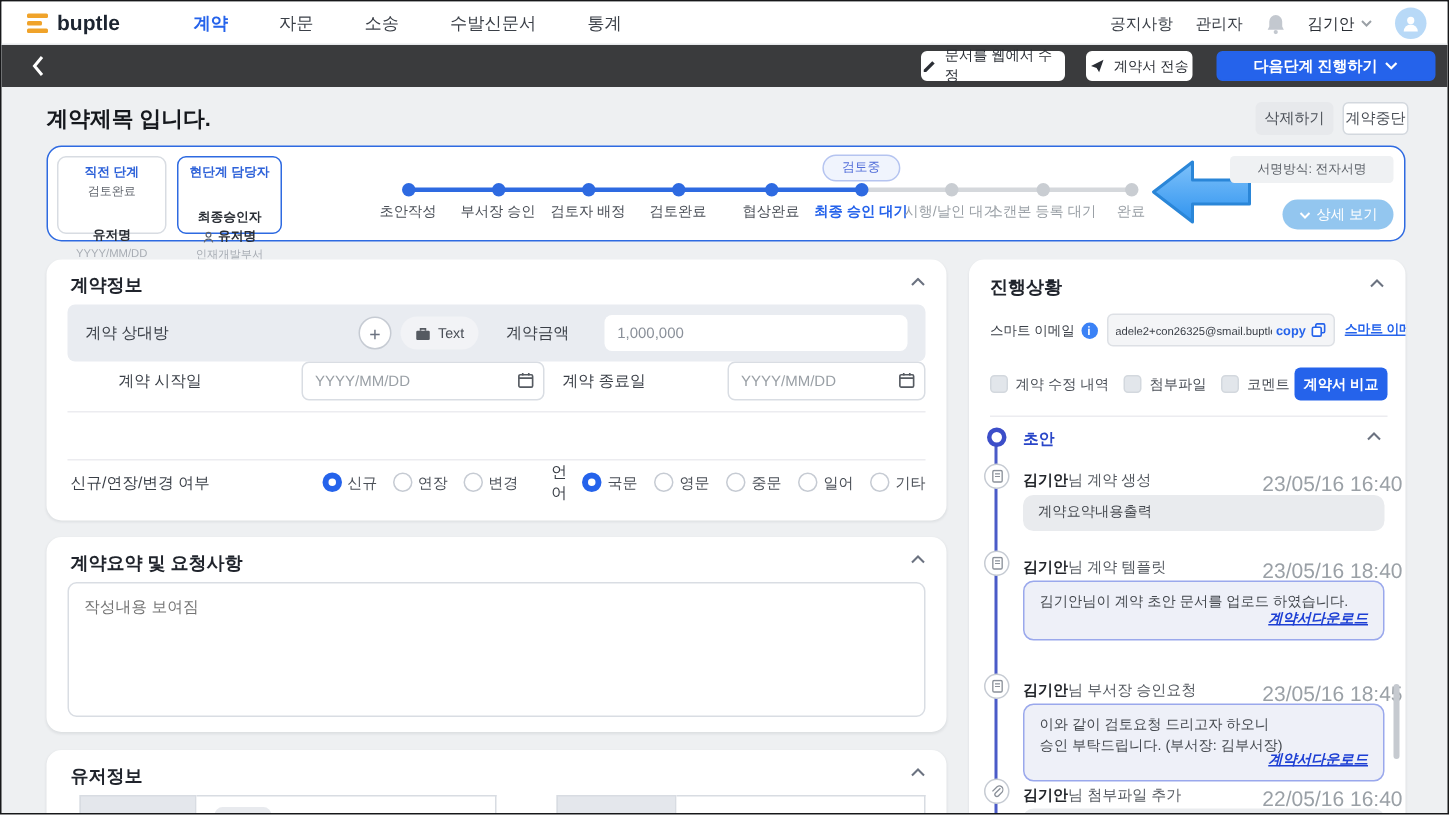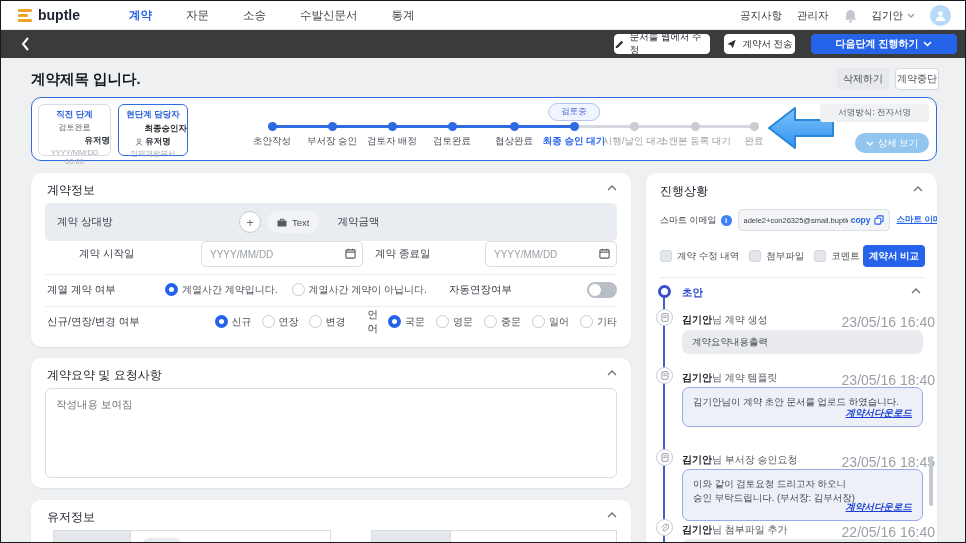--- a/index.html
+++ b/index.html
@@ -1,35 +1,35 @@
 <!DOCTYPE html>
 <html><head>
 <meta charset="utf-8">
 <style>
   html,body{margin:0;padding:0;background:#888;}
   *{box-sizing:border-box;font-family:"Liberation Sans","DejaVu Sans",sans-serif;}
   #screen{position:relative;width:966px;height:543px;background:#eef0f2;overflow:hidden;border:1px solid #17181a;margin:0 auto;}
   .abs{position:absolute;}
   .card{position:absolute;background:#fff;border-radius:10px;box-shadow:0 1px 2px rgba(16,24,40,.08);}
-  .sec-title{font-size:12px;font-weight:normal;color:#20242c;}
+  .sec-title{font-size:12px;font-weight:bold;color:#20242c;}
   
   #topnav{position:absolute;left:0;top:0;width:100%;height:29px;background:#fff;border-bottom:1px solid #e7e9ec;}
   .navitem{font-size:11.5px;color:#3a3f47;position:relative;padding:24px 2px;cursor:pointer;}
   .navitem.active{color:#2563eb;font-weight:bold;}
   .navitem.active .navunderline{position:absolute;left:-6px;right:-6px;bottom:0;height:3px;background:#2563eb;border-radius:2px 2px 0 0;}
   
   #toolbar{position:absolute;left:0;top:29px;width:100%;height:28px;background:#3a3b3d;}
   .tbtn{position:absolute;top:4px;height:20px;background:#fff;border:1px solid #fff;border-radius:4px;font-size:9.5px;color:#2a2e35;display:flex;align-items:center;justify-content:center;gap:5px;cursor:pointer;}
   .tbtn.blue{background:#2563eb;border-color:#2563eb;color:#fff;font-weight:bold;font-size:10px;}
   
   #steppercard{position:absolute;left:30px;top:96px;width:906px;height:64px;background:#fff;border:1.5px solid #2e6ae1;border-radius:10px;}
   .minibox{position:absolute;top:6px;height:52px;border-radius:6px;background:#fff;text-align:center;padding-top:4px;}
   .minibox .t{font-size:8.5px;font-weight:bold;color:#2e62d9;}
   .minibox .r{font-size:8px;color:#60656d;margin-top:1px;}
-  .minibox .b{font-size:8.5px;font-weight:bold;color:#2a2e35;margin-top:2px;text-align:right;}
+  .minibox .b{font-size:8.5px;font-weight:bold;color:#2a2e35;margin-top:18px;}
   .minibox .g{font-size:7.5px;color:#a7acb3;margin-top:1px;line-height:1.25;}
   .track-line{position:absolute;top:27px;height:3px;border-radius:2px;}
   .step{position:absolute;top:24px;width:0;}
   .dot{position:absolute;left:-4.5px;top:0;width:9px;height:9px;border-radius:50%;}
   .slabel{position:absolute;top:13px;left:0;transform:translateX(-50%);white-space:nowrap;font-size:9.5px;color:#4a4f57;}
   .done .dot,.current .dot{background:#2e6ae1;}
   .todo .dot{background:#c9cdd2;}
   .current .slabel{color:#2563eb;font-weight:bold;}
   .todo .slabel{color:#9aa0a6;}
   .badge-review{position:absolute;top:5px;transform:translateX(-50%);border:1px solid #b5c4f0;background:#f0f4fd;color:#4f6bd8;font-size:8.5px;padding:2px 12px;border-radius:9px;white-space:nowrap;}
@@ -237,20 +237,21 @@
       <span class="flabel" style="width:182px;">계약 상대방</span>
       <span style="width:22px;height:22px;border-radius:50%;background:#fff;border:1px solid #c6cbd3;display:flex;align-items:center;justify-content:center;font-size:13px;color:#6b7280;cursor:pointer;flex:none;">+</span>
       <span style="margin-left:6px;height:22px;padding:0 10px;border-radius:11px;background:#f2f3f6;display:flex;align-items:center;gap:5px;flex:none;cursor:pointer;">
         <svg width="10" height="9" viewBox="0 0 12 11">
             <rect x="0.5" y="3" width="11" height="7.5" rx="1" fill="#555a61"></rect>
             <path d="M4 3V1.5h4V3" fill="none" stroke="#555a61" stroke-width="1.3"></path>
           </svg>
         <span style="font-size:9.5px;color:#4a4f57;">Text</span>
       </span>
       <span class="flabel" style="margin-left:18px;width:58px;">계약금액</span>
+      <span style="flex:1;margin-left:8px;"><input class="inp" style="height: 24px; border: none; color: rgb(138, 144, 153);" readonly="" value="1,000,000"></span>
     </div>
 
     <div class="row" style="top:68px;height:26px;margin-left:32px;">
       <span class="flabel" style="width:122px;">계약 시작일</span>
       <span class="datewrap" style="width:162px;flex:none;">
         <input class="inp" placeholder="YYYY/MM/DD" style="">
         <svg class="dateicon" width="11" height="11" viewBox="0 0 12 12">
             <rect x="1" y="2" width="10" height="9" rx="1" fill="none" stroke="#555a61" stroke-width="1.2"></rect>
             <line x1="1" y1="4.5" x2="11" y2="4.5" stroke="#555a61" stroke-width="1.2"></line>
             <line x1="3.8" y1="0.8" x2="3.8" y2="2.6" stroke="#555a61" stroke-width="1.2"></line>
@@ -264,35 +265,20 @@
             <rect x="1" y="2" width="10" height="9" rx="1" fill="none" stroke="#555a61" stroke-width="1.2"></rect>
             <line x1="1" y1="4.5" x2="11" y2="4.5" stroke="#555a61" stroke-width="1.2"></line>
             <line x1="3.8" y1="0.8" x2="3.8" y2="2.6" stroke="#555a61" stroke-width="1.2"></line>
             <line x1="8.2" y1="0.8" x2="8.2" y2="2.6" stroke="#555a61" stroke-width="1.2"></line>
           </svg>
       </span>
     </div>
 
     <div class="divline" style="top:101px;"></div>
 
-    <div class="row" style="top:107px;height:20px;">
-      <span class="flabel" style="width:118px;">계열 계약 여부</span>
-      <span class="rg">
-          <span class="radio on"></span>
-          <span class="rlabel">계열사간 계약입니다.</span>
-        </span>
-      <span class="rg" style="margin-left:14px;">
-          <span class="radio"></span>
-          <span class="rlabel">계열사간 계약이 아닙니다.</span>
-        </span>
-      <span class="flabel" style="margin-left:22px;">자동연장여부</span>
-      <span class="toggle" style="margin-left:auto;">
-          <span class="knob"></span>
-        </span>
-    </div>
 
     <div class="divline" style="top:133px;"></div>
 
     <div class="row" style="top:139px;height:20px;">
       <span class="flabel" style="width:172px;">신규/연장/변경 여부</span>
       <span class="rg">
           <span class="radio on"></span>
           <span class="rlabel">신규</span>
         </span>
       <span class="rg" style="margin-left:10px;">

